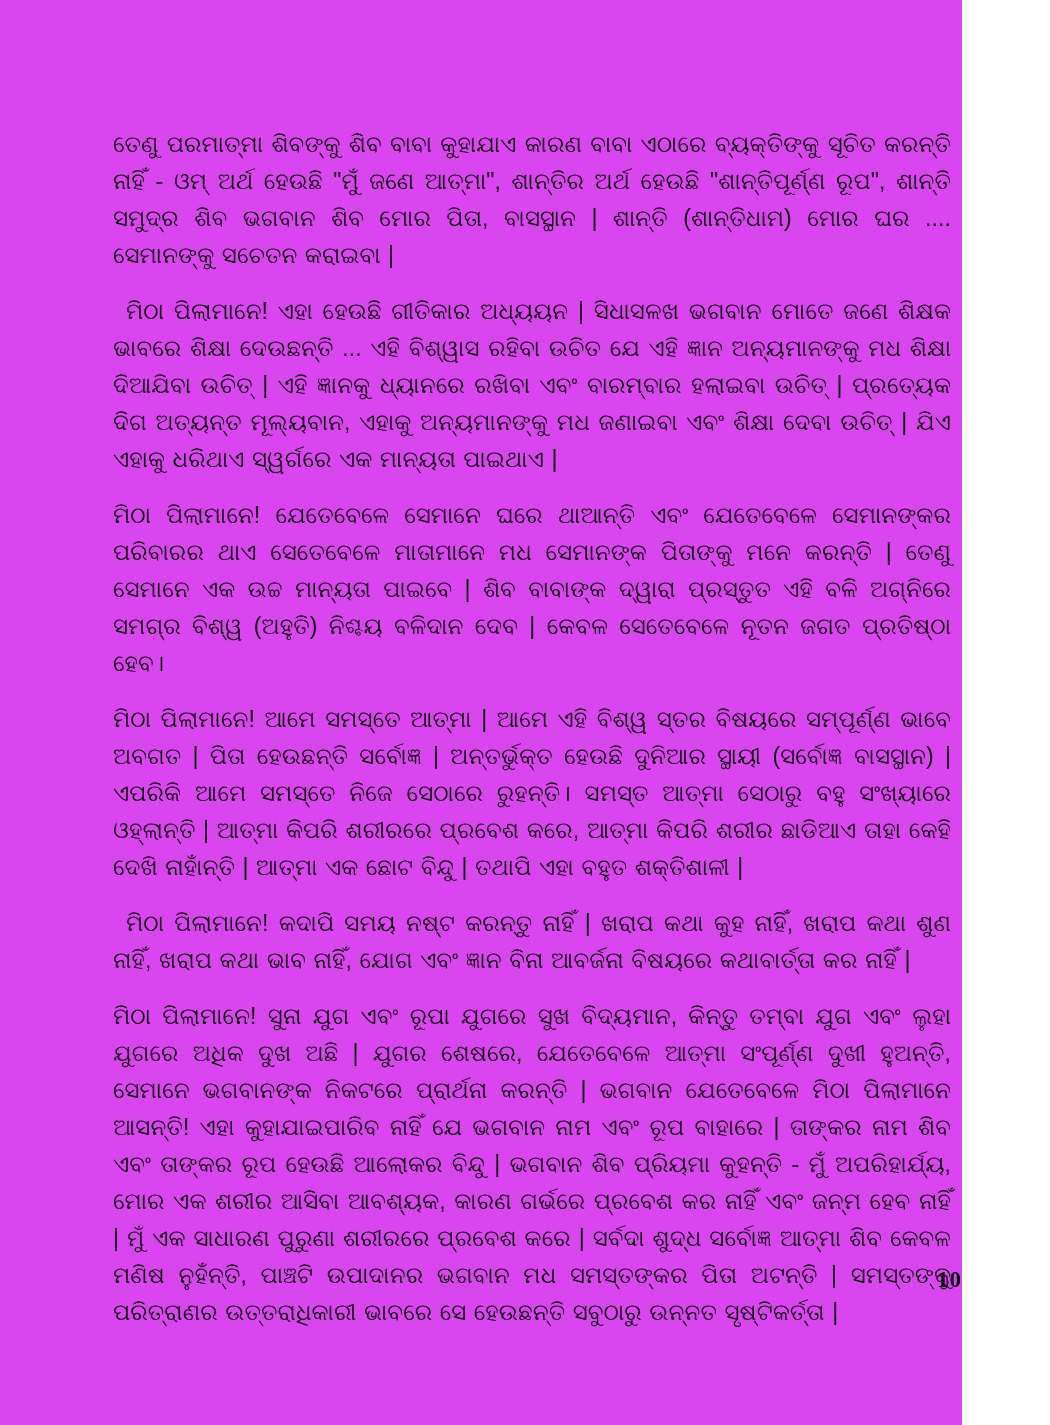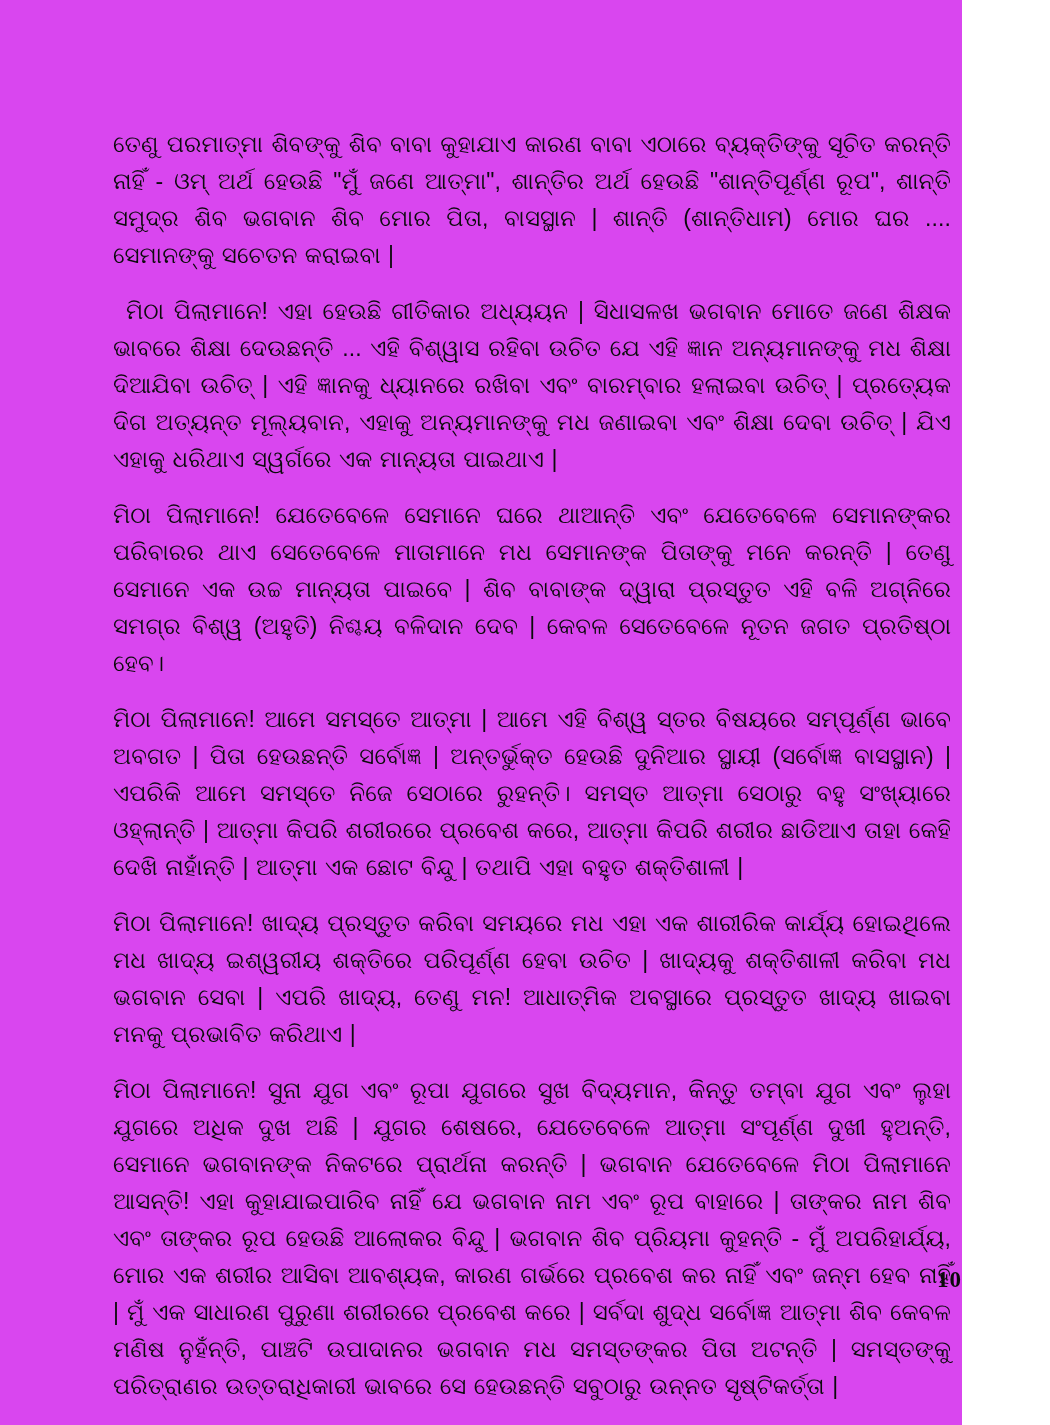--- a/index.html
+++ b/index.html
@@ -50,17 +50,17 @@
 </style>
 </head>
 <body>
 
 <div class="page">
   <div class="content">
     <p class="para">ତେଣୁ ପରମାତ୍ମା ଶିବଙ୍କୁ ଶିବ ବାବା କୁହାଯାଏ କାରଣ ବାବା ଏଠାରେ ବ୍ୟକ୍ତିଙ୍କୁ ସୂଚିତ କରନ୍ତି ନାହିଁ - ଓମ୍ ଅର୍ଥ ହେଉଛି "ମୁଁ ଜଣେ ଆତ୍ମା", ଶାନ୍ତିର ଅର୍ଥ ହେଉଛି "ଶାନ୍ତିପୂର୍ଣ୍ଣ ରୂପ", ଶାନ୍ତି ସମୁଦ୍ର ଶିବ ଭଗବାନ ଶିବ ମୋର ପିତା, ବାସସ୍ଥାନ | ଶାନ୍ତି (ଶାନ୍ତିଧାମ) ମୋର ଘର .... ସେମାନଙ୍କୁ ସଚେତନ କରାଇବା |</p>
     <p class="para indent">ମିଠା ପିଲାମାନେ! ଏହା ହେଉଛି ଗୀତିକାର ଅଧ୍ୟୟନ | ସିଧାସଳଖ ଭଗବାନ ମୋତେ ଜଣେ ଶିକ୍ଷକ ଭାବରେ ଶିକ୍ଷା ଦେଉଛନ୍ତି ... ଏହି ବିଶ୍ୱାସ ରହିବା ଉଚିତ ଯେ ଏହି ଜ୍ଞାନ ଅନ୍ୟମାନଙ୍କୁ ମଧ ଶିକ୍ଷା ଦିଆଯିବା ଉଚିତ୍ | ଏହି ଜ୍ଞାନକୁ ଧ୍ୟାନରେ ରଖିବା ଏବଂ ବାରମ୍ବାର ହଲାଇବା ଉଚିତ୍ | ପ୍ରତ୍ୟେକ ଦିଗ ଅତ୍ୟନ୍ତ ମୂଲ୍ୟବାନ, ଏହାକୁ ଅନ୍ୟମାନଙ୍କୁ ମଧ ଜଣାଇବା ଏବଂ ଶିକ୍ଷା ଦେବା ଉଚିତ୍ | ଯିଏ ଏହାକୁ ଧରିଥାଏ ସ୍ୱର୍ଗରେ ଏକ ମାନ୍ୟତା ପାଇଥାଏ |</p>
     <p class="para">ମିଠା ପିଲାମାନେ! ଯେତେବେଳେ ସେମାନେ ଘରେ ଥାଆନ୍ତି ଏବଂ ଯେତେବେଳେ ସେମାନଙ୍କର ପରିବାରର ଥାଏ ସେତେବେଳେ ମାତାମାନେ ମଧ ସେମାନଙ୍କ ପିତାଙ୍କୁ ମନେ କରନ୍ତି | ତେଣୁ ସେମାନେ ଏକ ଉଚ୍ଚ ମାନ୍ୟତା ପାଇବେ | ଶିବ ବାବାଙ୍କ ଦ୍ୱାରା ପ୍ରସ୍ତୁତ ଏହି ବଳି ଅଗ୍ନିରେ ସମଗ୍ର ବିଶ୍ୱ (ଅହୁତି) ନିଶ୍ଚୟ ବଳିଦାନ ଦେବ | କେବଳ ସେତେବେଳେ ନୂତନ ଜଗତ ପ୍ରତିଷ୍ଠା ହେବ।</p>
     <p class="para">ମିଠା ପିଲାମାନେ! ଆମେ ସମସ୍ତେ ଆତ୍ମା | ଆମେ ଏହି ବିଶ୍ୱ ସ୍ତର ବିଷୟରେ ସମ୍ପୂର୍ଣ୍ଣ ଭାବେ ଅବଗତ | ପିତା ହେଉଛନ୍ତି ସର୍ବୋଜ୍ଞ | ଅନ୍ତର୍ଭୁକ୍ତ ହେଉଛି ଦୁନିଆର ସ୍ଥାୟୀ (ସର୍ବୋଜ୍ଞ ବାସସ୍ଥାନ) | ଏପରିକି ଆମେ ସମସ୍ତେ ନିଜେ ସେଠାରେ ରୁହନ୍ତି। ସମସ୍ତ ଆତ୍ମା ସେଠାରୁ ବହୁ ସଂଖ୍ୟାରେ ଓହ୍ଲାନ୍ତି | ଆତ୍ମା କିପରି ଶରୀରରେ ପ୍ରବେଶ କରେ, ଆତ୍ମା କିପରି ଶରୀର ଛାଡିଆଏ ତାହା କେହି ଦେଖି ନାହାଁନ୍ତି | ଆତ୍ମା ଏକ ଛୋଟ ବିନ୍ଦୁ | ତଥାପି ଏହା ବହୁତ ଶକ୍ତିଶାଳୀ |</p>
-    <p class="para">ମିଠା ପିଲାମାନେ! ଖାଦ୍ୟ ପ୍ରସ୍ତୁତ କରିବା ସମୟରେ ମଧ ଏହା ଏକ ଶାରୀରିକ କାର୍ଯ୍ୟ ହୋଇଥିଲେ ମଧ ଖାଦ୍ୟ ଇଶ୍ୱରୀୟ ଶକ୍ତିରେ ପରିପୂର୍ଣ୍ଣ ହେବା ଉଚିତ | ଖାଦ୍ୟକୁ ଶକ୍ତିଶାଳୀ କରିବା ମଧ ଭଗବାନ ସେବା | ଏପରି ଖାଦ୍ୟ, ତେଣୁ ମନ! ଆଧାତ୍ମିକ ଅବସ୍ଥାରେ ପ୍ରସ୍ତୁତ ଖାଦ୍ୟ ଖାଇବା ମନକୁ ପ୍ରଭାବିତ କରିଥାଏ |</p>
+    <p class="para indent">ମିଠା ପିଲାମାନେ! କଦାପି ସମୟ ନଷ୍ଟ କରନ୍ତୁ ନାହିଁ | ଖରାପ କଥା କୁହ ନାହିଁ, ଖରାପ କଥା ଶୁଣ ନାହିଁ, ଖରାପ କଥା ଭାବ ନାହିଁ, ଯୋଗ ଏବଂ ଜ୍ଞାନ ବିନା ଆବର୍ଜନା ବିଷୟରେ କଥାବାର୍ତ୍ତା କର ନାହିଁ |</p>
     <p class="para">ମିଠା ପିଲାମାନେ! ସୁନା ଯୁଗ ଏବଂ ରୂପା ଯୁଗରେ ସୁଖ ବିଦ୍ୟମାନ, କିନ୍ତୁ ତମ୍ବା ଯୁଗ ଏବଂ ଲୁହା ଯୁଗରେ ଅଧିକ ଦୁଖ ଅଛି | ଯୁଗର ଶେଷରେ, ଯେତେବେଳେ ଆତ୍ମା ସଂପୂର୍ଣ୍ଣ ଦୁଖୀ ହୁଅନ୍ତି, ସେମାନେ ଭଗବାନଙ୍କ ନିକଟରେ ପ୍ରାର୍ଥନା କରନ୍ତି | ଭଗବାନ ଯେତେବେଳେ ମିଠା ପିଲାମାନେ ଆସନ୍ତି! ଏହା କୁହାଯାଇପାରିବ ନାହିଁ ଯେ ଭଗବାନ ନାମ ଏବଂ ରୂପ ବାହାରେ | ତାଙ୍କର ନାମ ଶିବ ଏବଂ ତାଙ୍କର ରୂପ ହେଉଛି ଆଲୋକର ବିନ୍ଦୁ | ଭଗବାନ ଶିବ ପ୍ରିୟମା କୁହନ୍ତି - ମୁଁ ଅପରିହାର୍ଯ୍ୟ, ମୋର ଏକ ଶରୀର ଆସିବା ଆବଶ୍ୟକ, କାରଣ ଗର୍ଭରେ ପ୍ରବେଶ କର ନାହିଁ ଏବଂ ଜନ୍ମ ହେବ ନାହିଁ | ମୁଁ ଏକ ସାଧାରଣ ପୁରୁଣା ଶରୀରରେ ପ୍ରବେଶ କରେ | ସର୍ବଦା ଶୁଦ୍ଧ ସର୍ବୋଜ୍ଞ ଆତ୍ମା ଶିବ କେବଳ ମଣିଷ ନୁହଁନ୍ତି, ପାଞ୍ଚଟି ଉପାଦାନର ଭଗବାନ ମଧ ସମସ୍ତଙ୍କର ପିତା ଅଟନ୍ତି | ସମସ୍ତଙ୍କୁ ପରିତ୍ରାଣର ଉତ୍ତରାଧିକାରୀ ଭାବରେ ସେ ହେଉଛନ୍ତି ସବୁଠାରୁ ଉନ୍ନତ ସୃଷ୍ଟିକର୍ତ୍ତା |</p>
   </div>
   <div class="page-number">10</div>
 </div>
 
 </body></html>

